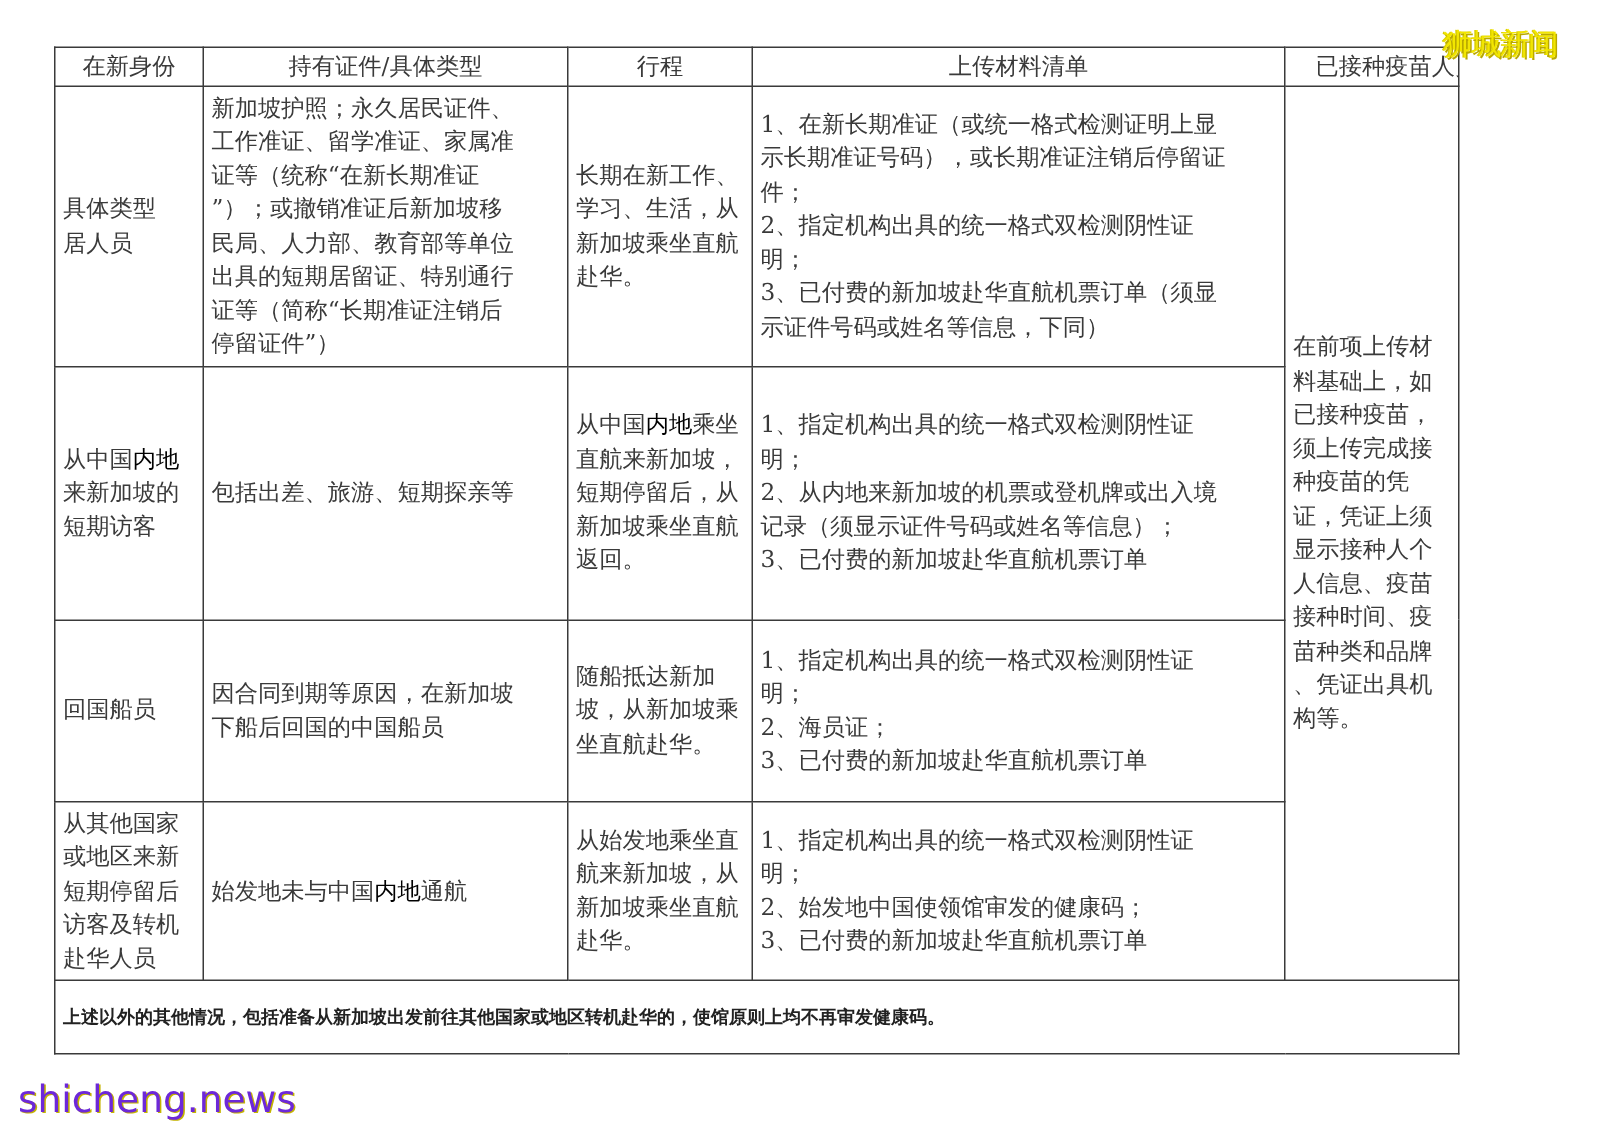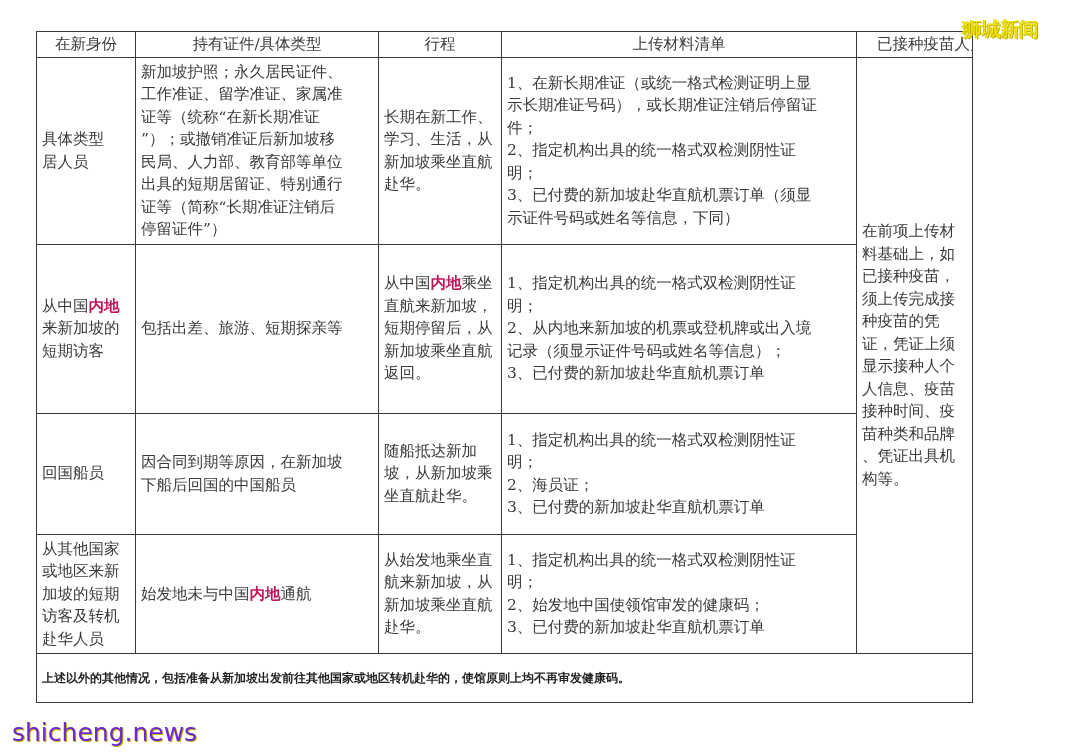--- a/index.html
+++ b/index.html
@@ -21,21 +21,21 @@
   .col-identity { width: 99px; }
   .col-docs { width: 243px; }
   .col-trip { width: 123px; }
   .col-materials { width: 355px; }
   .col-vaccinated { width: 116px; }
   .row1 td { height: 180px; }
   .row2 td { height: 162px; }
   .row3 td { height: 114px; }
   .row4 td { height: 109px; }
   .row5 td { height: 42px; font-family: "DejaVu Sans", "Liberation Sans", sans-serif; font-weight: bold; font-size: 12px; color: #222; }
-  b.bold { font-weight: bold; color: #be185d; }
+  b.bold { font-weight: normal; color: #000000; }
   .watermark-top {
     position: absolute; left: 962px; top: 16px;
     font-family: "DejaVu Sans", sans-serif; font-size: 20px; color: #f2e600;
     text-shadow: 1px 1px 0 #b9a800, -1px 0 0 #d9cd00; letter-spacing: -1px;
   }
   .watermark-bottom {
     position: absolute; left: 12px; top: 718px;
     font-family: "DejaVu Sans", sans-serif; font-size: 25px; color: #6d28d9;
     text-shadow: 1px 1px 0 #c4b400; letter-spacing: 0px;
   }
@@ -120,21 +120,21 @@
 坡，从新加坡乘
 坐直航赴华。</td>
       <td>1、指定机构出具的统一格式双检测阴性证
 明；
 2、海员证；
 3、已付费的新加坡赴华直航机票订单</td>
     </tr>
     <tr class="row4">
       <td>从其他国家
 或地区来新
-加坡的短期
+短期停留后
 访客及转机
 赴华人员</td>
       <td><span>始发地未与中国</span><b class="bold">内地</b><span>通航</span></td>
       <td>从始发地乘坐直
 航来新加坡，从
 新加坡乘坐直航
 赴华。</td>
       <td>1、指定机构出具的统一格式双检测阴性证
 明；
 2、始发地中国使领馆审发的健康码；

